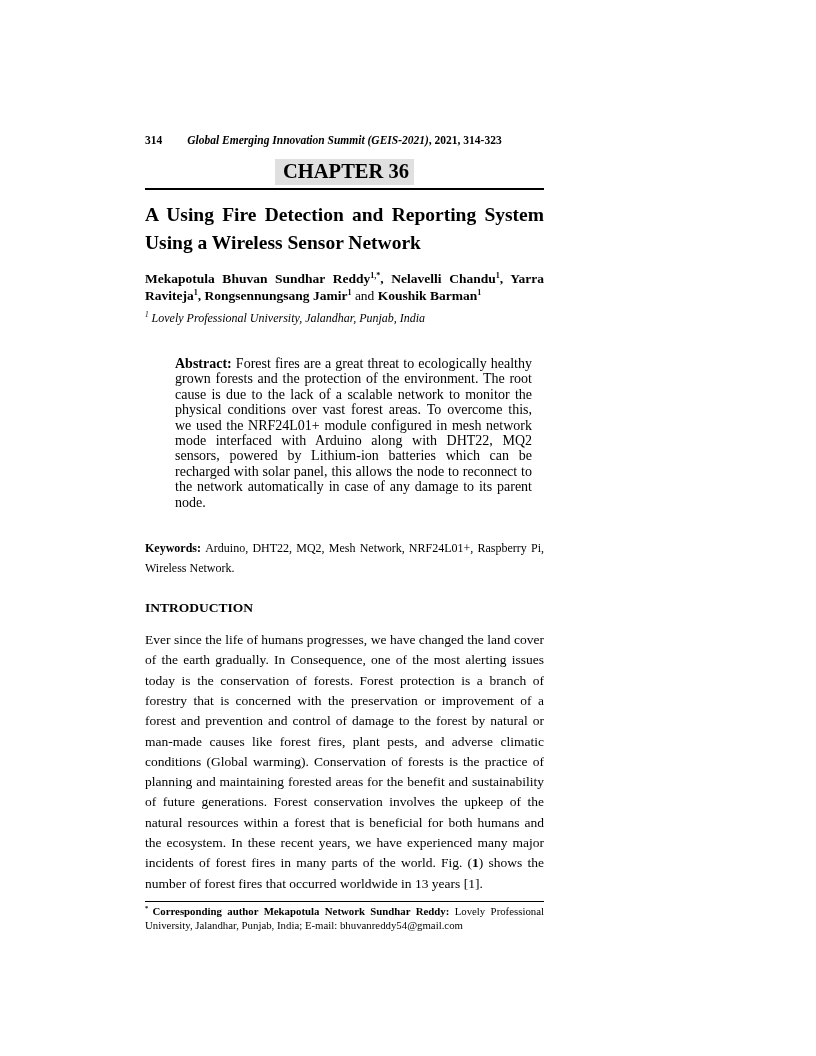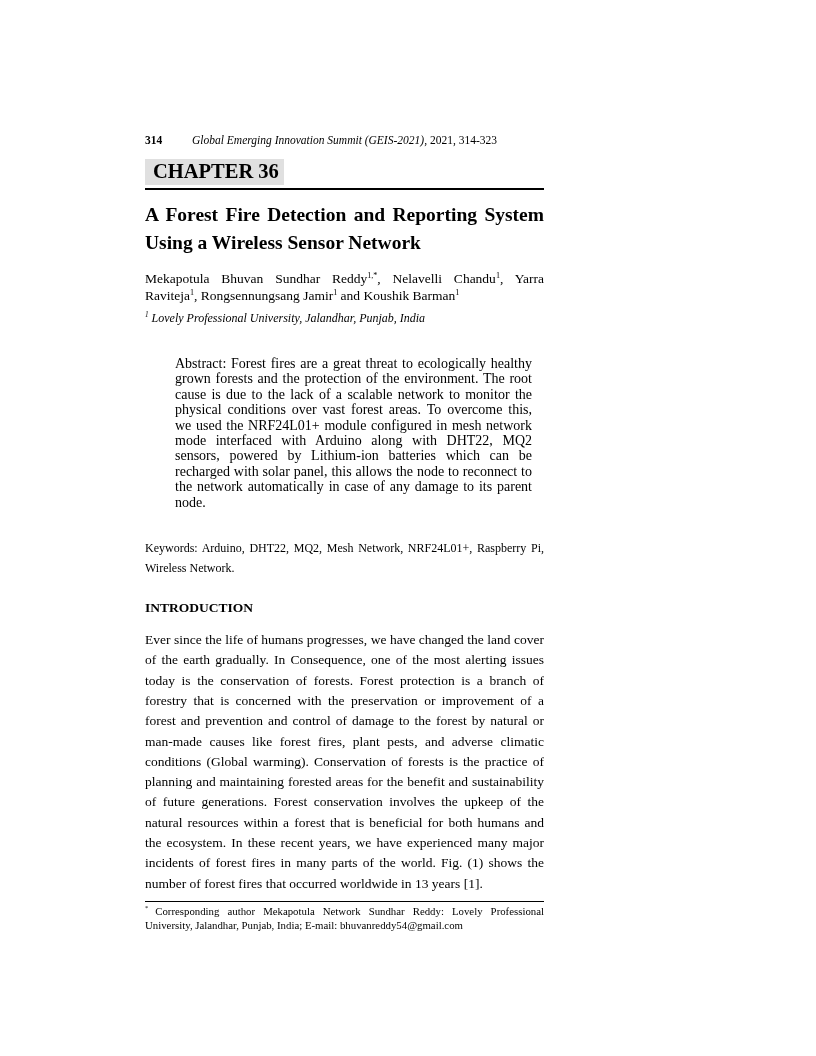--- a/index.html
+++ b/index.html
@@ -7,29 +7,29 @@
   body { width: 816px; height: 1056px; position: relative; }
   .page {
     width: 688px; height: 1056px;
     background: var(--page-bg, #ffffff);
     color: var(--text, #000000);
     font-family: "Liberation Serif", serif;
     padding: 134px 144px 0 145px;
     position: relative;
     border-radius: 28px;
   }
-  .b { font-weight: normal; }
+  .b { font-weight: bold; }
   .i { font-style: italic; }
   sup { vertical-align: super; font-size: 0.6em; line-height: 0; }
 
   .running-head { position: relative; height: 14px; font-size: 11.5px; }
   .page-number { position: absolute; left: 0; top: 0; font-weight: bold; }
   .running-title { text-align: center; font-weight: bold; }
 
-  .chapter-row { text-align: left; margin-top: 11px; }
+  .chapter-row { text-align: center; margin-top: 11px; }
   .chapter-badge {
     display: inline-block;
     background: var(--chapter-bg, #e0e0e0);
     font-weight: bold;
     font-size: 20.5px;
     padding: 1px 5px 2px 8px;
   }
   .head-rule { border-top: 2px solid #000; margin-top: 3px; }
 
   .chapter-title { margin-top: 11px; font-size: 19.5px; font-weight: bold; line-height: 28px; }
@@ -63,21 +63,21 @@
     <div class="running-title"><span class="b i">Global Emerging Innovation Summit (GEIS-2021)</span><span class="b">, 2021, 314-323</span></div>
   </div>
 
   <div class="chapter-row">
     <span class="chapter-badge">CHAPTER 36</span>
   </div>
 
   <div class="head-rule"></div>
 
   <h1 class="chapter-title">
-    <div class="title-line1">A Forest Fire Detection and Reporting System</div>
+    <div class="title-line1">A Using Fire Detection and Reporting System</div>
     <div class="title-line2">Using a Wireless Sensor Network</div>
   </h1>
 
   <div class="authors"><span class="b">Mekapotula Bhuvan Sundhar Reddy</span><sup class="b">1,*</sup><span class="b">, </span><span class="b">Nelavelli Chandu</span><sup class="b">1</sup><span class="b">, </span><span class="b">Yarra Raviteja</span><sup class="b">1</sup><span class="b">, </span><span class="b">Rongsennungsang Jamir</span><sup class="b">1</sup><span> and </span><span class="b">Koushik Barman</span><sup class="b">1</sup></div>
 
   <div class="affiliation"><sup class="i">1</sup><span class="i"> Lovely Professional University, Jalandhar, Punjab, India</span></div>
 
   <div class="abstract"><span class="b">Abstract: </span><span>Forest fires are a great threat to ecologically healthy grown forests and the protection of the environment. The root cause is due to the lack of a scalable network to monitor the physical conditions over vast forest areas. To overcome this, we used the NRF24L01+ module configured in mesh network mode interfaced with Arduino along with DHT22, MQ2 sensors, powered by Lithium-ion batteries which can be recharged with solar panel, this allows the node to reconnect to the network automatically in case of any damage to its parent node.</span></div>
 
   <div class="keywords"><span class="b">Keywords: </span><span>Arduino, DHT22, MQ2, Mesh Network, NRF24L01+, Raspberry Pi, Wireless Network.</span></div>

